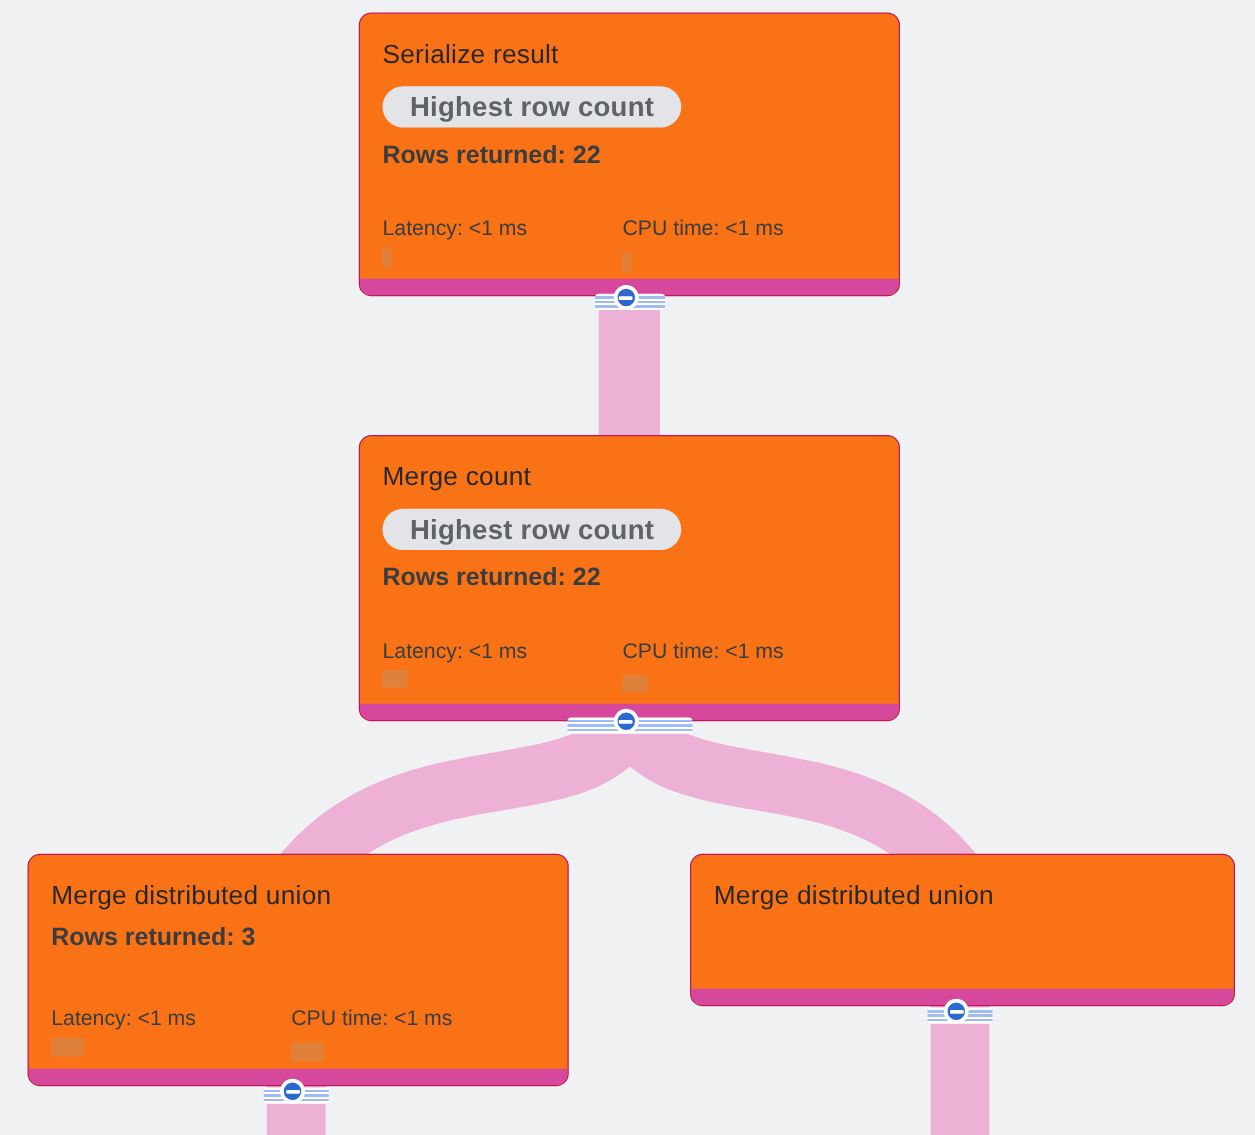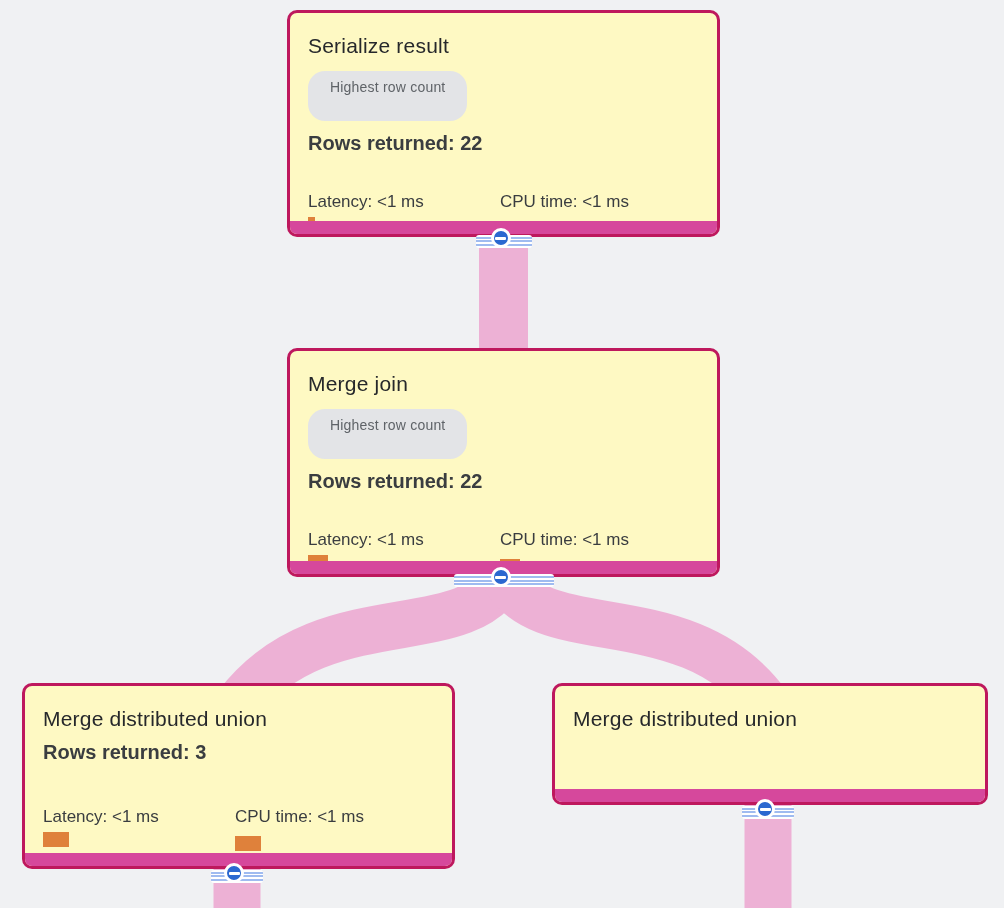--- a/index.html
+++ b/index.html
@@ -11,49 +11,49 @@
     position:relative;
     width:1004px;height:908px;
     background:#f0f1f3;
     overflow:hidden;
   }
   .flow-svg{position:absolute;left:0;top:0;z-index:0;}
 
   
   .card{
     position:absolute;
-    background:#fef9c3;
-    border:3px solid #be185d;
+    background:#f97316;
+    border:1px solid #be185d;
     border-radius:10px;
     box-sizing:border-box;
     overflow:hidden;
     z-index:2;
     padding:20px 18px 0 18px;
   }
   .card .accent{
     position:absolute;left:0;right:0;bottom:0;height:13px;
     background:#d6489c;
   }
   .title{
     font-size:21px;
     font-weight:500;
     color:#26282b;
     line-height:25px;
     letter-spacing:.2px;
   }
   .pill{
     display:inline-block;
     margin-top:13px;
-    height:50px;line-height:33px;
+    height:33px;line-height:33px;
     padding:0 22px;
     background:#e3e4e7;
     border-radius:17px;
     color:#5f6368;
-    font-size:14px;
-    font-weight:400;
+    font-size:22px;
+    font-weight:700;
     letter-spacing:.2px;
   }
   .rows{
     margin-top:12px;
     font-size:20px;
     color:#3a3d40;
     line-height:21px;
     font-weight:bold;
   }
   .metrics{
@@ -134,21 +134,21 @@
       </div>
       <div class="metric">
         <div class="metric-label">CPU time: &lt;1 ms</div>
         <div class="bar thin drop"></div>
       </div>
     </div>
     <div class="accent"></div>
   </div>
 
   <div class="card" style="left:287px;top:348px;width:433px;height:229px;">
-    <div class="title">Merge join</div>
+    <div class="title">Merge count</div>
     <div><span class="pill">Highest row count</span></div>
     <div class="rows">Rows returned: 22</div>
     <div class="metrics">
       <div class="metric">
         <div class="metric-label">Latency: &lt;1 ms</div>
         <div class="bar mid"></div>
       </div>
       <div class="metric">
         <div class="metric-label">CPU time: &lt;1 ms</div>
         <div class="bar mid drop"></div>

